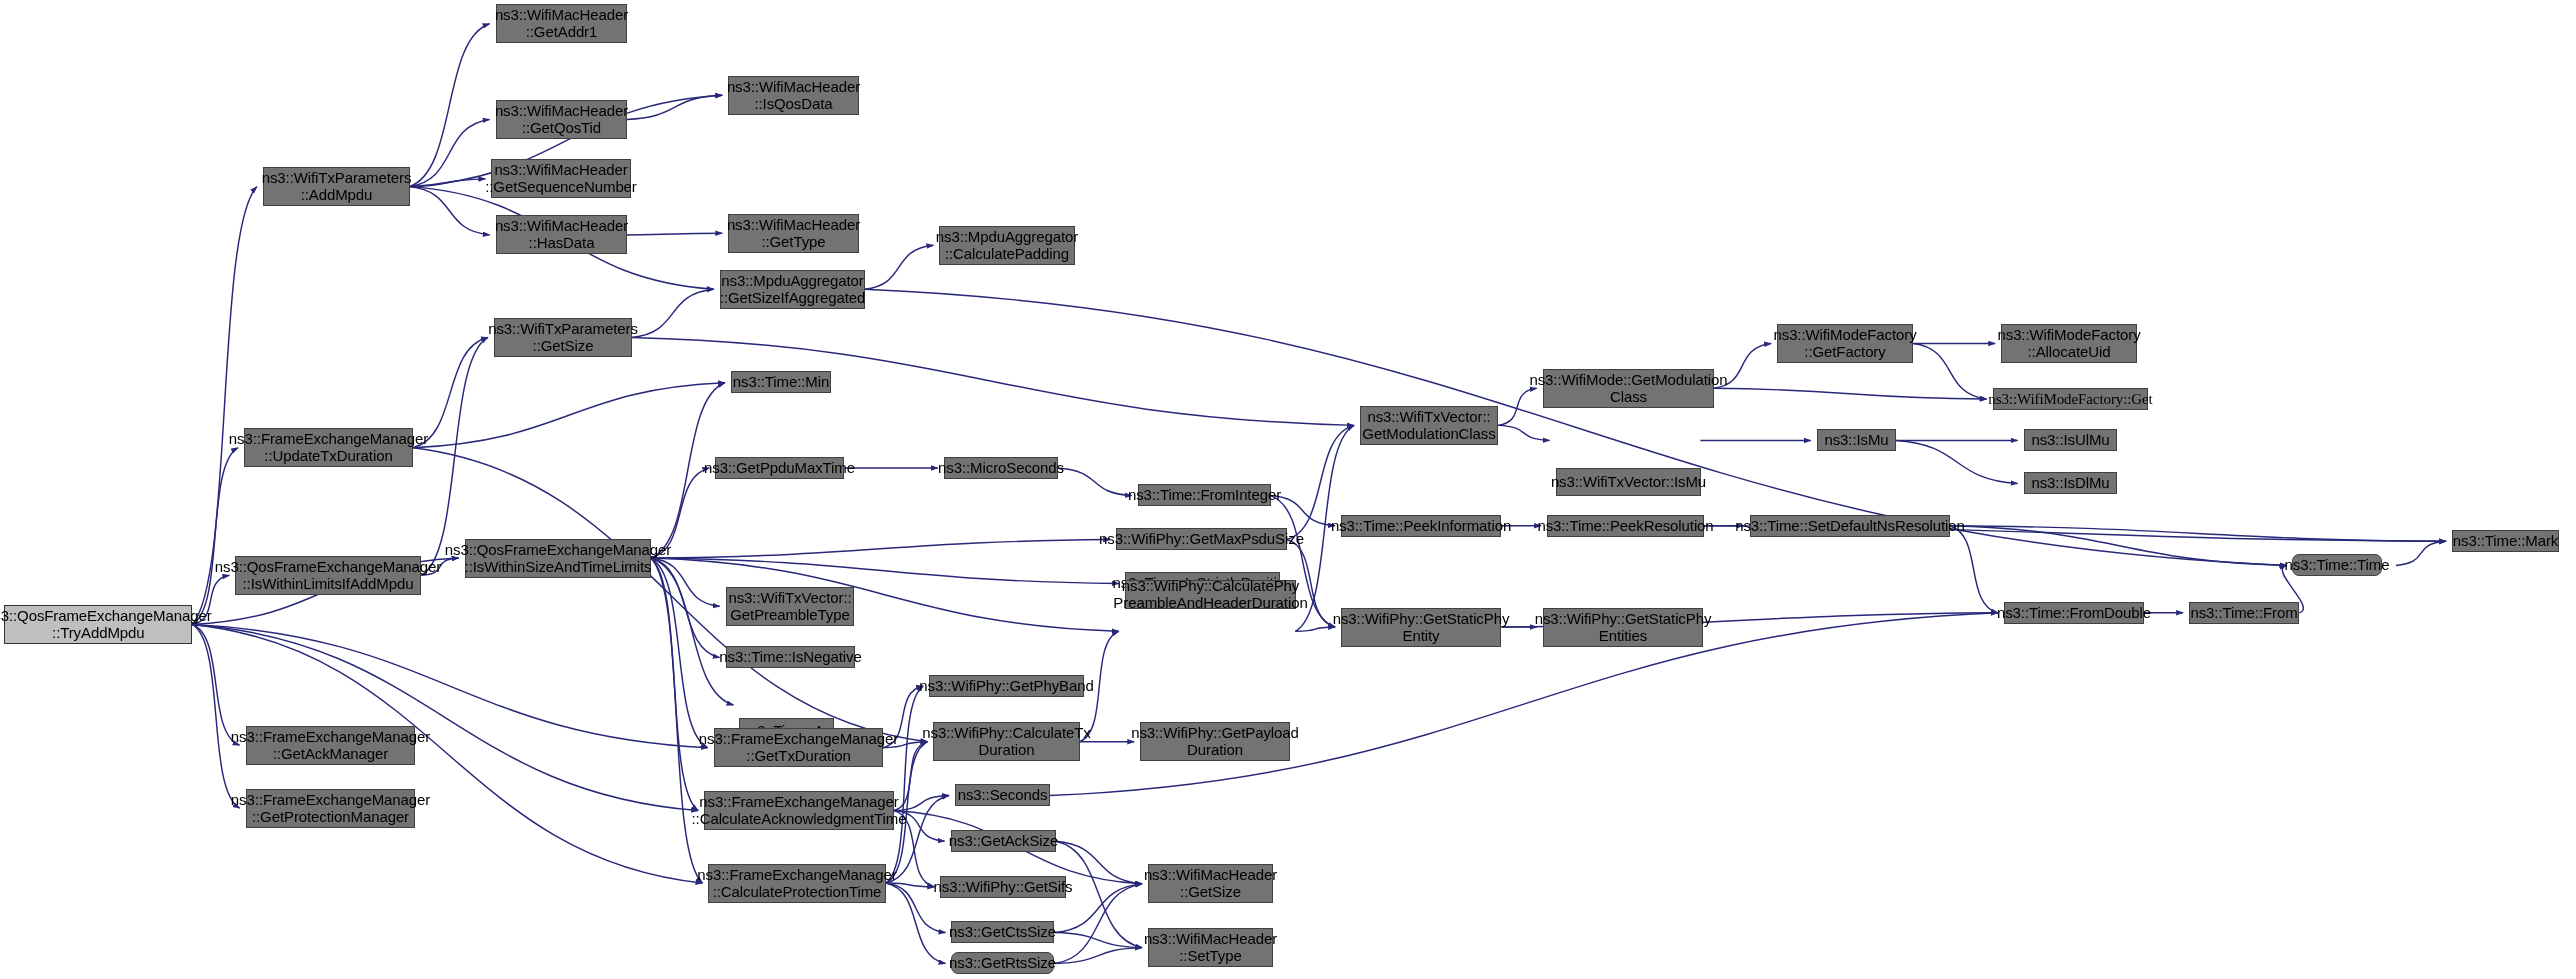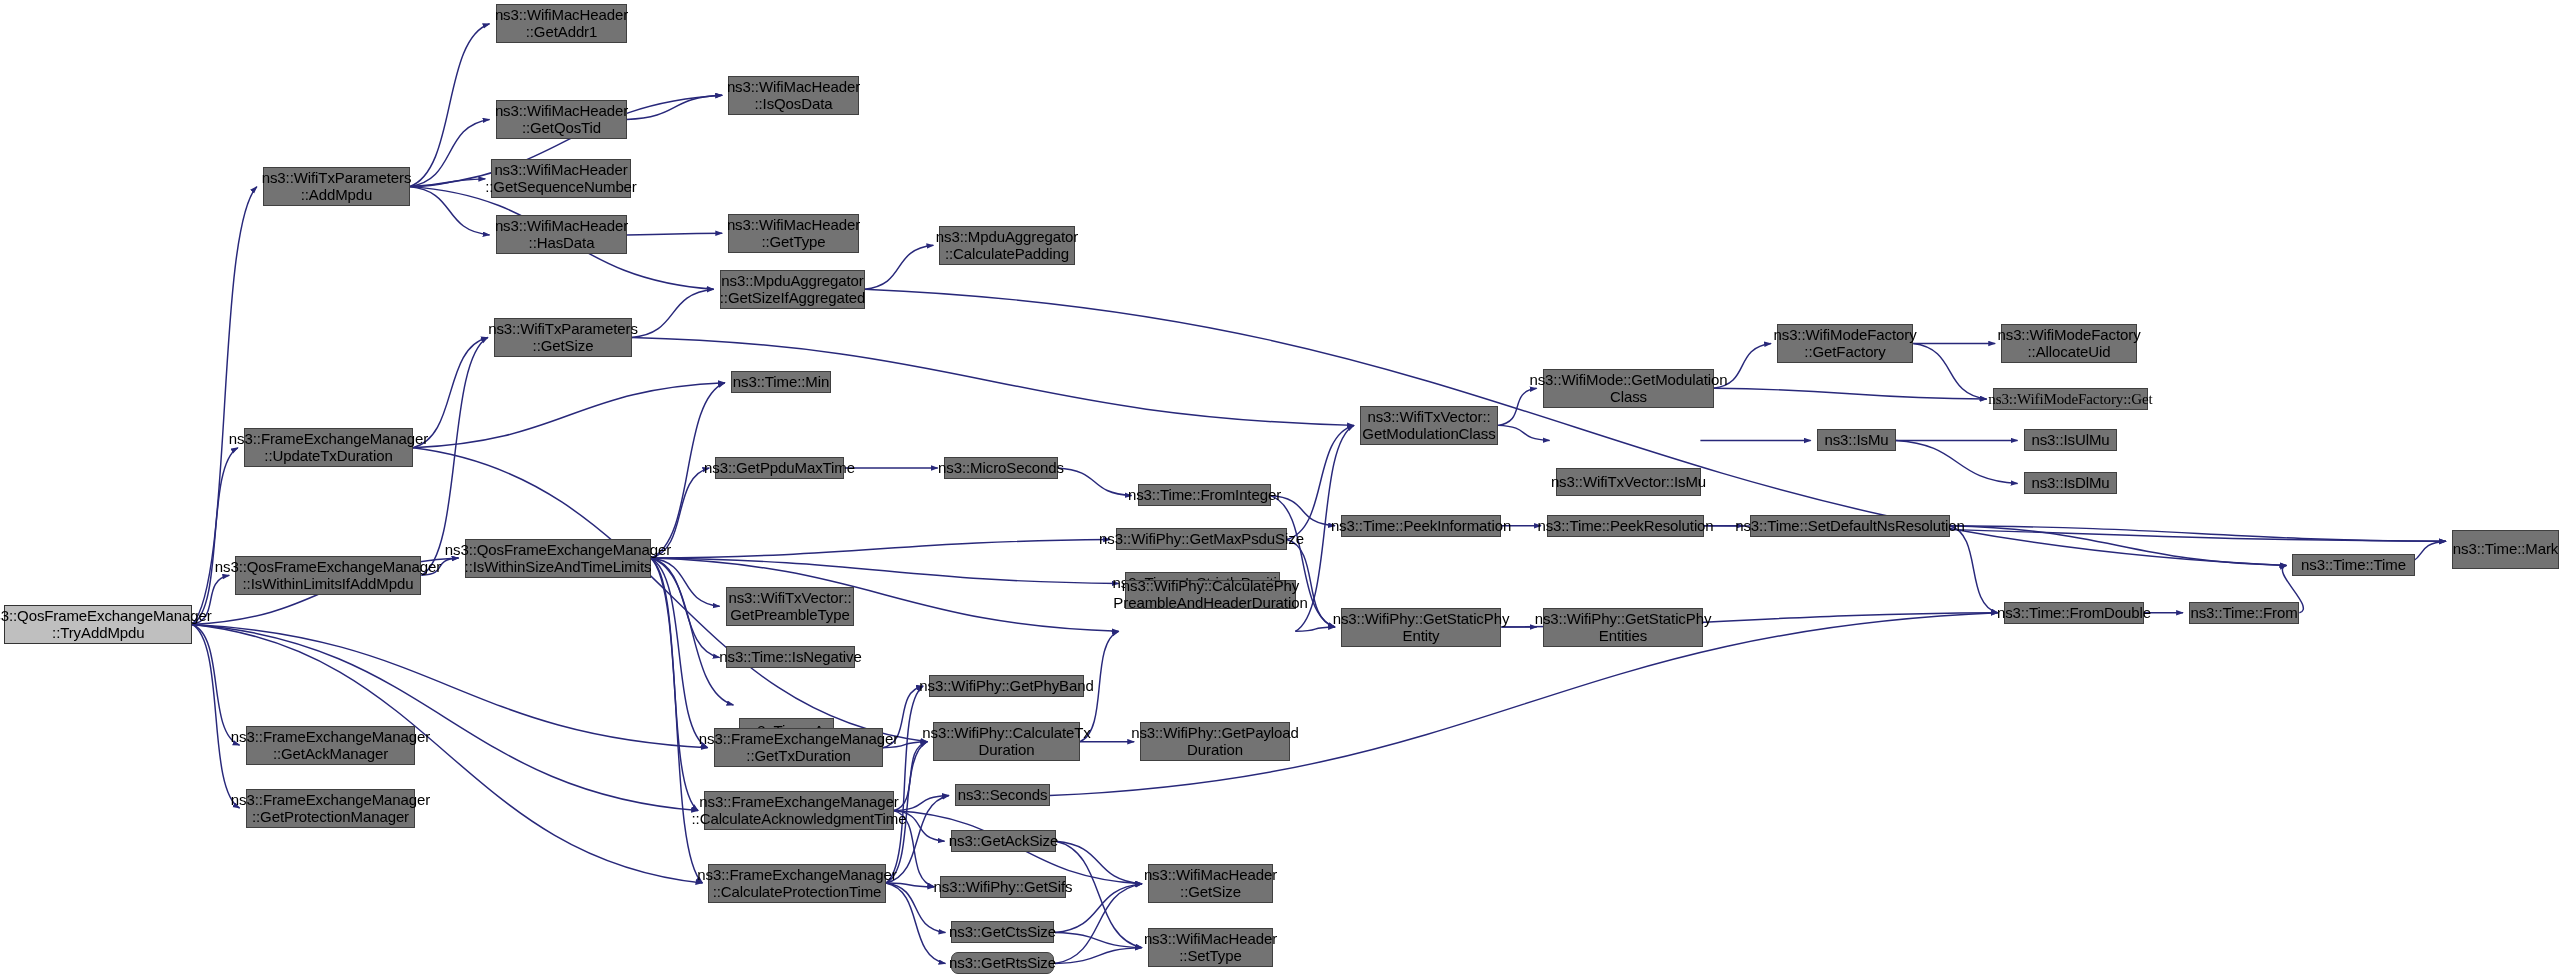--- a/index.html
+++ b/index.html
@@ -193,17 +193,17 @@
 ::GetFactory</div>
       <div class="node" style="left: 1817px; top: 429px; width: 79px; height: 22.4px;">ns3::IsMu</div>
       <div class="node" style="left: 1750px; top: 515px; width: 200px; height: 22.4px;">ns3::Time::SetDefaultNsResolution</div>
       <div class="node" style="left: 2001px; top: 324px; width: 136px; height: 39px;">ns3::WifiModeFactory
 ::AllocateUid</div>
       <div class="node" style="left: 1993px; top: 388px; width: 155px; height: 22.4px; font-family: Liberation Serif, serif;">ns3::WifiModeFactory::Get</div>
       <div class="node" style="left: 2024px; top: 429px; width: 93px; height: 22.4px;">ns3::IsUlMu</div>
       <div class="node" style="left: 2024px; top: 472px; width: 93px; height: 22.4px;">ns3::IsDlMu</div>
       <div class="node" style="left: 2004px; top: 602px; width: 140px; height: 22.4px;">ns3::Time::FromDouble</div>
       <div class="node" style="left: 2189px; top: 602px; width: 110px; height: 22.4px;">ns3::Time::From</div>
-      <div class="node" style="left: 2292px; top: 554px; width: 123px; height: 22.4px;">ns3::Time::Time</div>
-      <div class="node" style="left: 2452px; top: 530px; width: 107px; height: 39px;">ns3::Time::Mark</div>
+      <div class="node" style="left: 2292px; top: 554px; width: 90px; height: 22.4px; border-radius: 7px;">ns3::Time::Time</div>
+      <div class="node" style="left: 2452px; top: 530px; width: 107px; height: 22px;">ns3::Time::Mark</div>
     </div>
 </div>
 
 
 </body></html>

